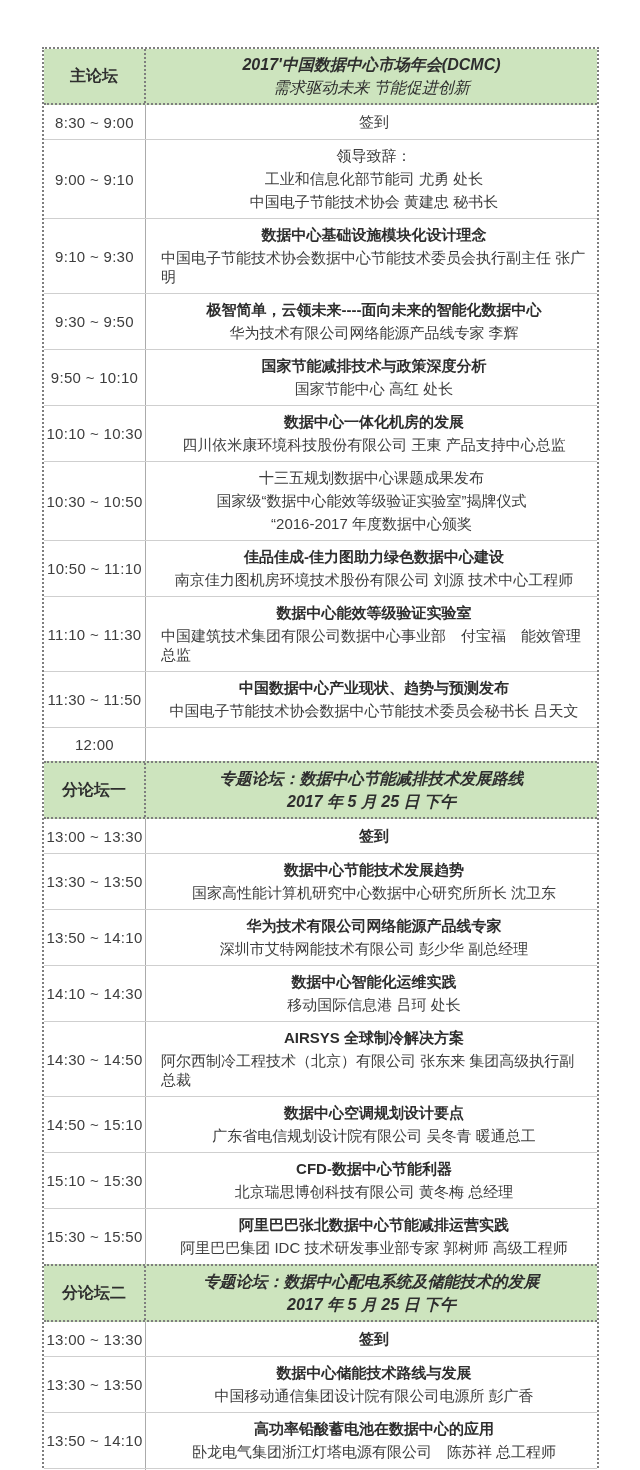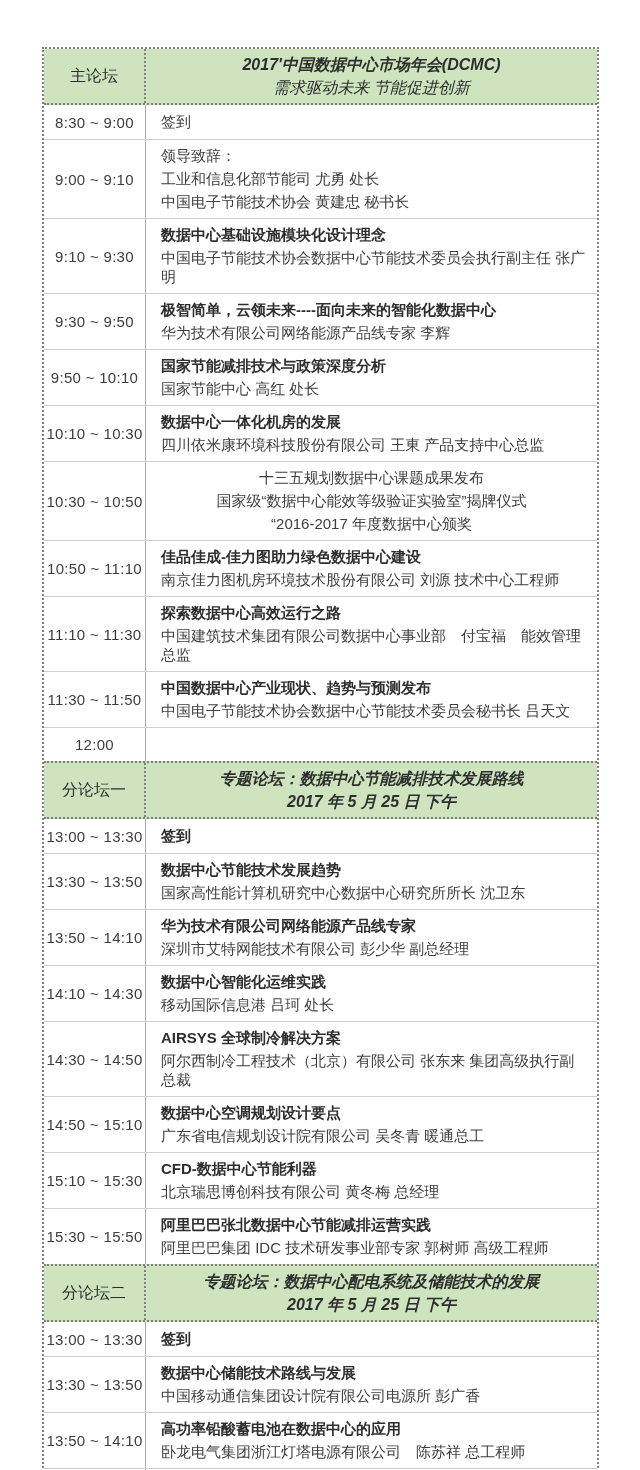--- a/index.html
+++ b/index.html
@@ -10,34 +10,35 @@
     font-family:"Liberation Sans","DejaVu Sans",sans-serif;
   }
   .table {
     position:absolute; left:42px; top:47px; width:557px;
     border:2px dotted var(--dot); background:#ffffff;
   }
   .sec-header { display:flex; background:var(--green); border-bottom:2px dotted var(--dot); }
   .sec:not(:first-child) .sec-header { border-top:2px dotted var(--dot); }
   .sec-label {
     flex:0 0 102px; display:flex; align-items:center; justify-content:center;
-    font-weight:400; font-size:16px; color:var(--ink-bold); border-right:2px dotted var(--dot);
+    font-weight:700; font-size:16px; color:var(--ink-bold); border-right:2px dotted var(--dot);
   }
   .sec-titles { flex:1; text-align:center; padding:4px 6px; }
   .sec-title-line { font-size:16px; line-height:19px; padding:2px 0; color:var(--ink-bold);font-style:italic; }
   .row { display:flex; min-height:34px; }
   .row + .row { border-top:1px solid var(--sep); }
   .cell-time {
     flex:0 0 102px; display:flex; align-items:center; justify-content:center;
     font-size:15px; color:var(--ink); border-right:1px solid var(--vline); padding:4px 2px;
     letter-spacing:0.3px;
   }
   .cell-content {
     flex:1; display:flex; flex-direction:column; justify-content:center;
     padding:4px 10px 5px 15px;
+    align-items:center;
   }
   .row.center .cell-content { align-items:center; padding-left:10px; }
   .tline { font-size:15px; line-height:19px; padding:2px 0; color:var(--ink); }
   .bold { font-weight:700; color:var(--ink-bold); }
 </style>
 </head>
 <body>
 
 <div class="page">
   <div class="table" id="schedule-table">
@@ -102,21 +103,21 @@
         <div class="row">
           <div class="cell-time">10:50 ~ 11:10</div>
           <div class="cell-content">
             <div class="tline bold">佳品佳成-佳力图助力绿色数据中心建设</div>
             <div class="tline">南京佳力图机房环境技术股份有限公司 刘源 技术中心工程师</div>
           </div>
         </div>
         <div class="row">
           <div class="cell-time">11:10 ~ 11:30</div>
           <div class="cell-content">
-            <div class="tline bold">探索数据中心高效运行之路</div>
+            <div class="tline bold">数据中心能效等级验证实验室</div>
             <div class="tline">中国建筑技术集团有限公司数据中心事业部　付宝福　能效管理总监</div>
           </div>
         </div>
         <div class="row">
           <div class="cell-time">11:30 ~ 11:50</div>
           <div class="cell-content">
             <div class="tline bold">中国数据中心产业现状、趋势与预测发布</div>
             <div class="tline">中国电子节能技术协会数据中心节能技术委员会秘书长 吕天文</div>
           </div>
         </div>

